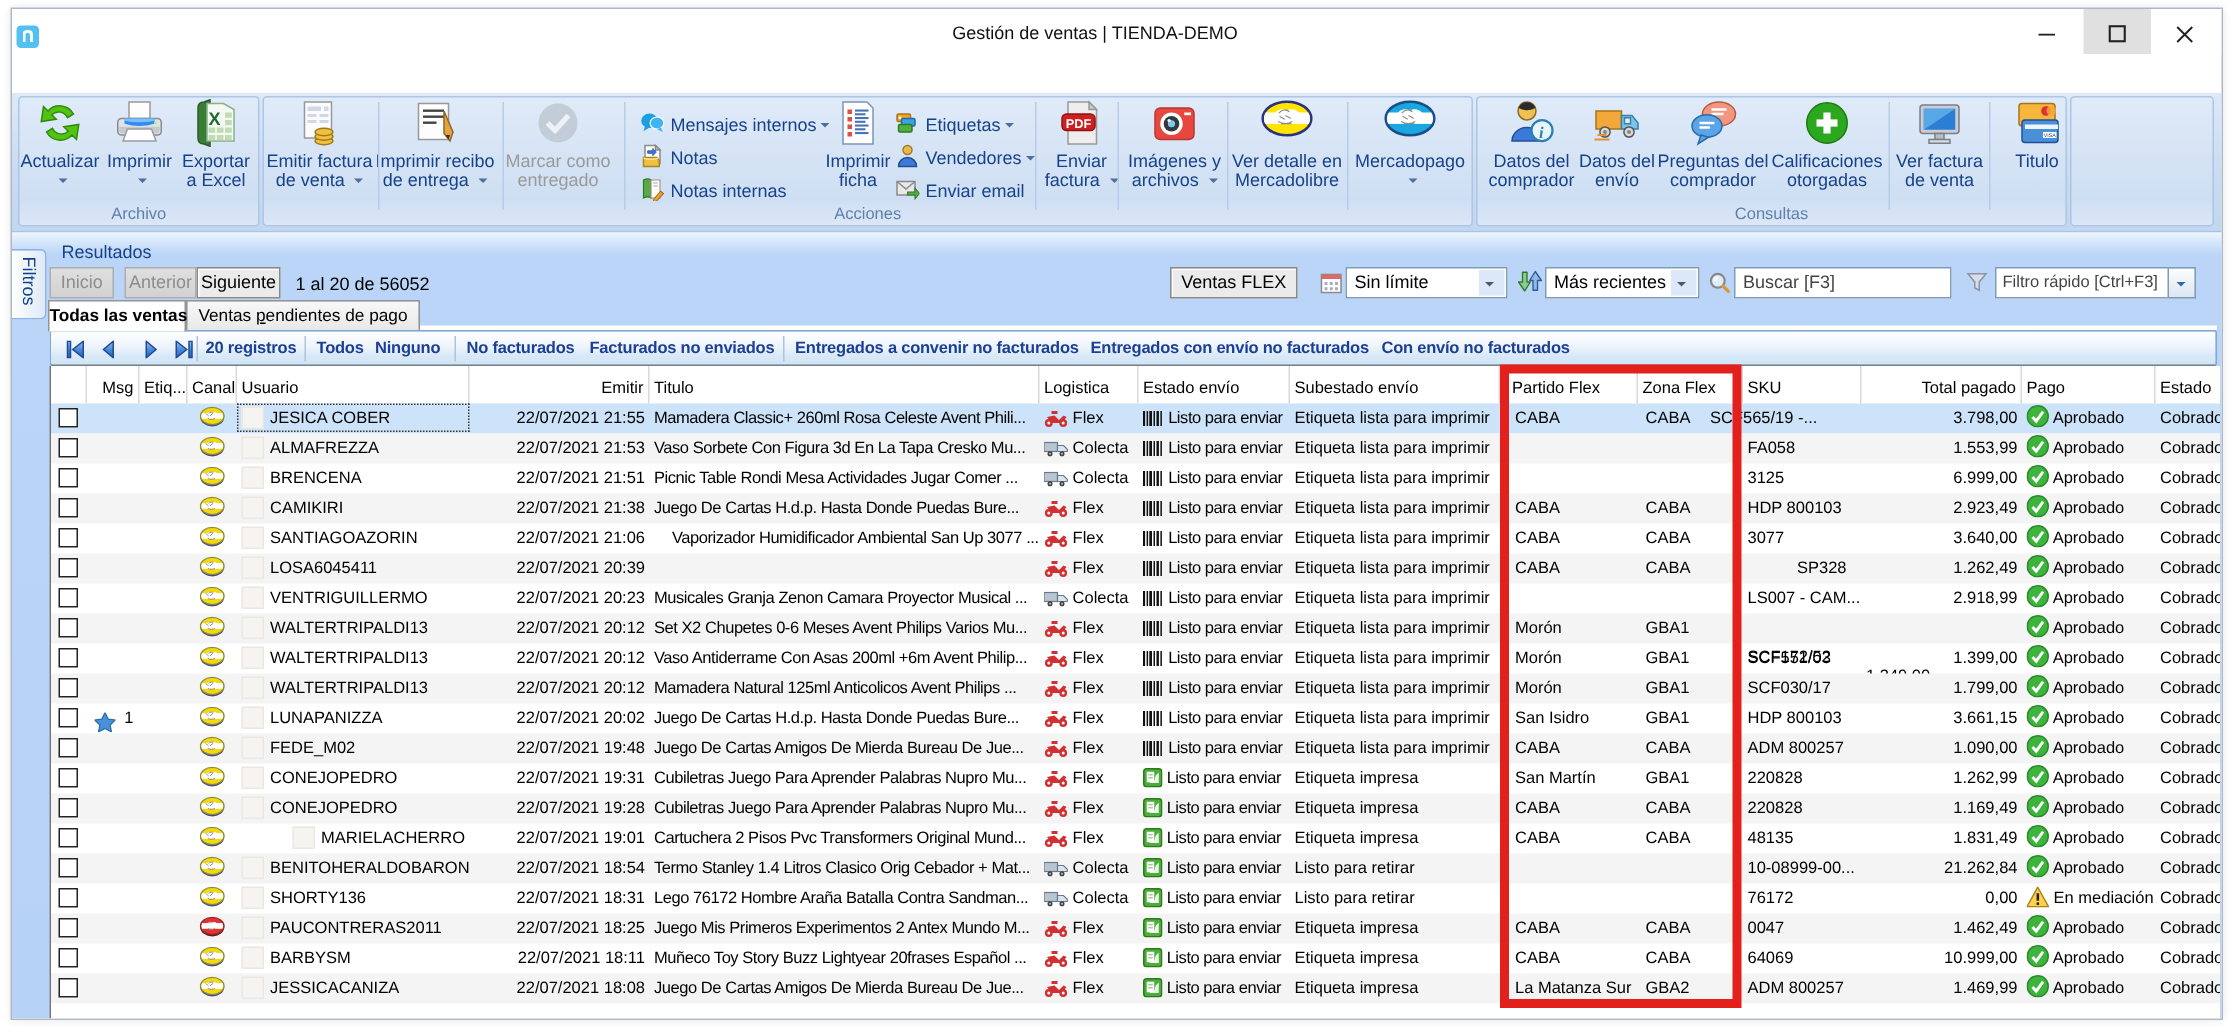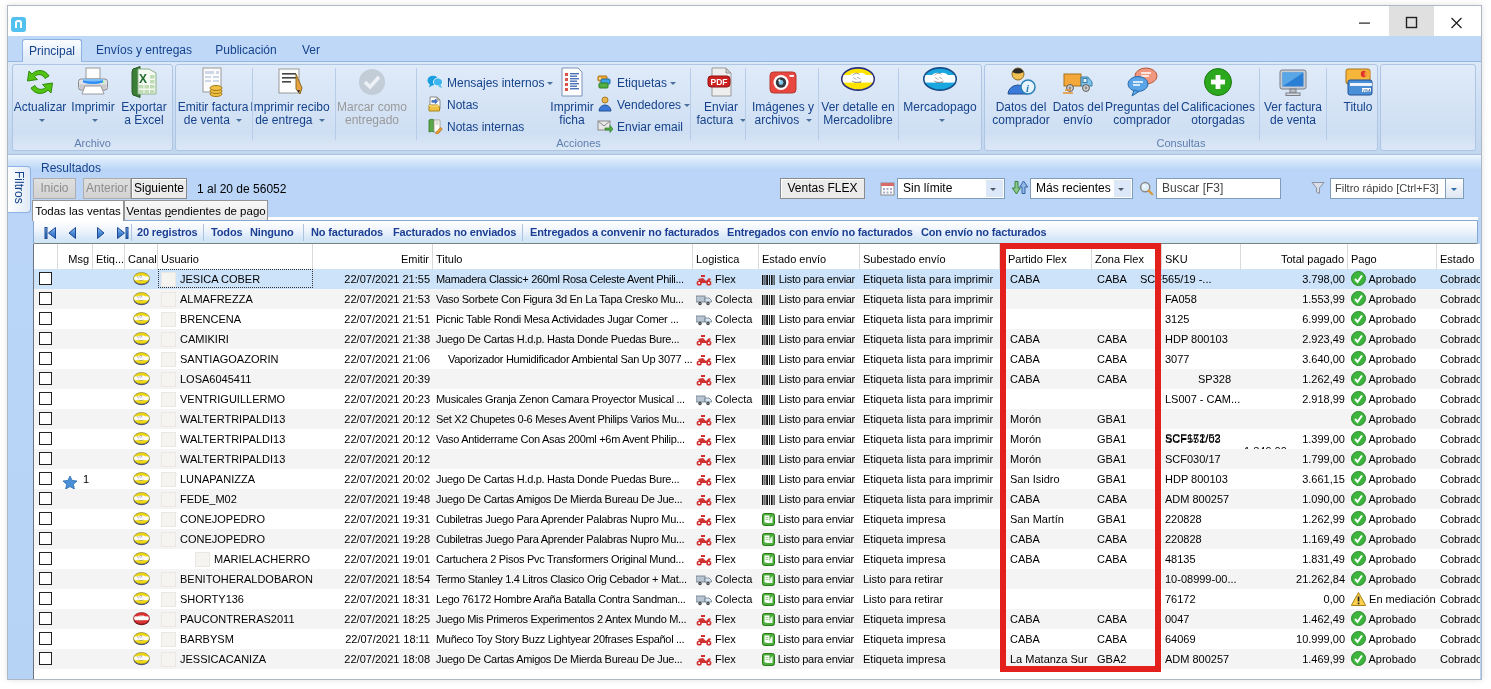--- a/index.html
+++ b/index.html
@@ -28,56 +28,51 @@
 .arr{display:inline-block;width:0;height:0;border-left:3px solid transparent;border-right:3px solid transparent;border-top:3px solid #4d6f9d;vertical-align:2px;margin-left:3px;}
 .vsep{position:absolute;top:6px;height:72px;width:1px;background:#b7cce9;}
 
 #content{position:absolute;left:0;top:149px;width:100%;height:524px;background:linear-gradient(180deg,#eef6fd 0,#d3e5fa 7px,#bad5f7 15px,#b6d2f4 100%);}
 #filtab{position:absolute;left:0px;top:11px;width:23px;height:47px;background:linear-gradient(90deg,#fdfefe,#dfeaf7);border:1px solid #8db2e3;border-left:none;border-radius:0 4px 4px 0;}
 #filtab span{position:absolute;left:4px;top:4px;writing-mode:vertical-rl;font-size:12px;color:#15428b;white-space:nowrap;}
 .btn{position:absolute;height:21px;font-size:12px;text-align:center;border:1px solid #8e8f8f;background:linear-gradient(#f4f4f4,#e2e2e2);color:#000;line-height:19px;}
 .btn.dis{background:linear-gradient(#dfdfdf,#d2d2d2);color:#8d8d8d;border-color:#aeaeae;}
 .btn.lit{background:#ebebeb;border-color:#8a8a8a;box-shadow:inset 1px 1px 0 #fff;}
 .tab2{position:absolute;top:45px;height:20px;font-size:11.5px;white-space:nowrap;color:#000;text-align:center;line-height:20px;border:1px solid #949494;border-bottom:none;background:linear-gradient(#f8f8f8,#e8e8e8);}
-.tab2.act{background:#fff;height:21px;z-index:3;}
+.tab2.act{background:#fff;height:21px;z-index:3;font-weight:bold;}
 
 #toolbar{position:absolute;left:25px;top:65px;width:1445px;height:24px;background:linear-gradient(#ffffff,#eef4fc 45%,#d8e8f8 75%,#cfe6f4);border:1px solid #84a7d3;border-bottom-color:#7a7f84;border-radius:2px;font-size:12px;}
 #gridtable{position:absolute;left:25px;top:89px;width:1447px;height:435px;background:#fff;border-left:1px solid #6f747b;overflow:hidden;}
 .tbtxt{position:absolute;top:5px;font-size:11px;font-weight:bold;letter-spacing:-.15px;color:#1b3f94;white-space:nowrap;}
 .tbsep{position:absolute;top:3px;height:17px;width:1px;background:#aec4de;}
 #ghead{position:absolute;left:0;top:0;width:1447px;height:25px;background:#fff;font-size:11px;color:#000;}
 .hc{position:absolute;top:0;height:25px;line-height:31px;white-space:nowrap;overflow:hidden;border-right:1px solid #d9d9d9;padding:0 3px;}
 .grow{position:absolute;left:0;width:1447px;height:20px;font-size:11px;color:#000;white-space:nowrap;}
 .grow.alt{background:#f4f4f4;}
 .grow.sel{background:#cde3f9;}
 .gc{position:absolute;top:0;height:20px;line-height:20px;overflow:hidden;padding:0 3px;}
 .gc svg{vertical-align:-3px;}
 .cb{position:absolute;left:5px;top:3px;width:13px;height:13px;border:1px solid #222;background:#fff;}
 #redrect{position:absolute;left:1000px;top:243px;width:161px;height:429px;border:6px solid #e3201b;z-index:9;}
 </style></head><body>
 <div id="win">
  <div id="title">
   <div id="appicon">
         <div></div>
       </div>
+  <div id="titletext">Gestión de ventas | TIENDA-DEMO</div>
   <div class="wbtn" style="right:94px;"><svg width="45" height="30">
           <rect x="17" y="16.5" width="11" height="1.2" fill="#222"></rect>
         </svg></div>
   <div class="wbtn" style="right:47px;background:#e0e0e0;"><svg width="45" height="30">
           <rect x="17.5" y="11.5" width="10" height="10" fill="none" stroke="#222" stroke-width="1.4"></rect>
         </svg></div>
   <div class="wbtn" style="right:2px;"><svg width="45" height="30">
           <path d="M17.5 12 L27.5 22 M27.5 12 L17.5 22" stroke="#222" stroke-width="1.3"></path>
         </svg></div>
- </div>
- <div id="tabrow">
-  <div class="rtab act" style="left:14px;width:60px;">Principal</div>
-  <div class="rtab" style="left:80px;width:112px;">Envíos y entregas</div>
-  <div class="rtab" style="left:198px;width:80px;">Publicación</div>
-  <div class="rtab" style="left:285px;width:36px;">Ver</div>
  </div>
  <div id="ribbon">
       <div class="rgroup" style="left:4px;width:161px;">
         <div class="glabel">Archivo</div>
       </div>
       <div class="rgroup" style="left:167px;width:807px;">
         <div class="glabel" style="text-align:center;">Acciones</div>
       </div>
       <div class="rgroup" style="left:976px;width:394px;">
         <div class="glabel">Consultas</div>
@@ -386,29 +381,29 @@
       <div class="a" style="left:1004px;top:25px;"><svg width="16" height="15" viewBox="0 0 16 15">
           <path d="M3 1.5 h3 v6.5 h2.2 L4.5 14 L.3 8 h2.7 z" fill="#8cc98c" stroke="#2a7a2a" stroke-width=".9" stroke-linejoin="round"></path>
           <path d="M13 13.5 h-3 V7 H7.8 L11.5 1 l4.2 6 h-2.7 z" fill="#92b8e8" stroke="#2a5a9a" stroke-width=".9" stroke-linejoin="round"></path>
         </svg></div>
       <div class="a" style="left:1022px;top:23px;width:103px;height:21px;background:#fff;border:1px solid #7f9db9;font-size:12px;line-height:19px;padding-left:5px;">Más recientes<span class="a" style="right:1px;top:1px;width:17px;height:17px;background:#dce8f8;"><span class="arr" style="margin:8px 0 0 4px;border-top-color:#4a5a6a;"></span></span></div>
       <div class="a" style="left:1131px;top:26px;"><svg width="15" height="15" viewBox="0 0 15 15">
           <circle cx="6.2" cy="6.2" r="4.6" fill="#ddeefa" stroke="#8a8a8a" stroke-width="1.5"></circle>
           <circle cx="5" cy="5" r="1.5" fill="#fff" opacity=".8"></circle>
           <path d="M9.6 9.6 l3.6 3.6" stroke="#d79b3a" stroke-width="2.2" stroke-linecap="round"></path>
         </svg></div>
-      <div class="a" style="left:1148px;top:23px;width:125px;height:21px;background:#fff;border:1px solid #7f9db9;font-size:12px;line-height:19px;padding-left:5px;color:#444;">Buscar [F3]</div>
+      <div class="a" style="left:1148px;top:23px;width:145px;height:21px;background:#fff;border:1px solid #7f9db9;font-size:12px;line-height:19px;padding-left:5px;color:#444;">Buscar [F3]</div>
       <div class="a" style="left:1303px;top:26px;"><svg width="14" height="14" viewBox="0 0 14 14">
           <path d="M1 1.5 h12 l-4.5 5.5 v5.5 l-3 -1.5 V7 z" fill="#d8dde8" stroke="#8a92a3"></path>
         </svg></div>
       <div class="a" style="left:1322px;top:23px;width:116px;height:21px;background:#fff;border:1px solid #7f9db9;font-size:11px;line-height:19px;padding-left:4px;color:#444;white-space:nowrap;overflow:hidden;">Filtro rápido [Ctrl+F3]</div>
       <div class="a" style="left:1438px;top:23px;width:18px;height:21px;background:linear-gradient(#fdfdfd,#dde6f2);border:1px solid #7f9db9;border-left:none;"><span class="arr" style="margin:9px 0 0 5px;border-top-color:#2a6bac;"></span></div>
       <div class="a" style="left:25px;top:62px;width:1445px;height:3px;background:#fdfdfe;"></div>
       <div class="tab2 act" style="left:24px;width:92px;">Todas las ventas</div>
-      <div class="tab2" style="left:116px;width:144px;">Ventas <span style="text-decoration:underline;">p</span>endientes de pago</div>
+      <div class="tab2" style="left:116px;width:156px;">Ventas <span style="text-decoration:underline;">p</span>endientes de pago</div>
       <div id="toolbar">
         <span class="a" style="left:10px;top:6px;"><svg width="13" height="12" viewBox="0 0 13 12">
             <defs>
               <linearGradient id="ng" x1="0" y1="0" x2="0" y2="1">
                 <stop offset="0" stop-color="#9cc4ee"></stop>
                 <stop offset=".5" stop-color="#4a8ad8"></stop>
                 <stop offset="1" stop-color="#2a62b8"></stop>
               </linearGradient>
             </defs>
             <rect x="1" y="0.5" width="2" height="11" fill="url(#ng)" stroke="#1e4a94" stroke-width="1"></rect>
@@ -950,20 +945,21 @@
                 <ellipse cx="8.5" cy="7.4" rx="7.9" ry="5.9" fill="#4a4a8a"></ellipse>
                 <ellipse cx="8.5" cy="6.3" rx="7.9" ry="5.7" fill="#f2d90e" stroke="#8a8a3a" stroke-width=".8"></ellipse>
                 <g clip-path="url(#cmy)">
                   <rect x="0" y="4.4" width="17" height="3.8" fill="#fff"></rect>
                   <path d="M5 4.6 a3 2.4 0 0 1 3.5 -.8 a3 2.4 0 0 1 3.5 .8 l-1.5 2 h-4 z" fill="#fff"></path>
                   <path d="M6 4.8 c1 -1.2 2.4 -1.4 3.4 -.5 m-3.9 3.6 c1.5 .9 3.5 .9 4.8 0 m-6.3 -3.3 l2 1.6 m3 -1.6 l-2 1.6" stroke="#8a8a8a" stroke-width=".6" fill="none"></path>
                 </g>
               </svg></span></div>
           <div class="gc" style="left:124px;width:155px;"><span style="position:relative;display:inline-block;width:15px;height:15px;background:#f6f4f0;border:1px solid #ebe8e3;vertical-align:-4px;margin-right:4px;"></span>WALTERTRIPALDI13</div>
           <div class="gc" style="left:279px;width:120px;text-align:right;">22/07/2021 20:12</div>
+          <div class="gc" style="left:399px;width:260px;"><span style="letter-spacing:-.3px">Mamadera Natural 125ml Anticolicos Avent Philips ...</span></div>
           <div class="gc" style="left:659px;width:66px;"><svg width="16" height="11" viewBox="0 0 16 11">
               <g fill="#d03030">
                 <circle cx="3.2" cy="8" r="2.6"></circle>
                 <circle cx="12.8" cy="8" r="2.6"></circle>
                 <path d="M2 4 l5 -1 3 3 3 -3 2 1 -3 4 h-7 z"></path>
                 <rect x="5" y="0" width="4" height="2"></rect>
               </g>
               <g fill="#fff">
                 <circle cx="3.2" cy="8" r="1"></circle>
                 <circle cx="12.8" cy="8" r="1"></circle>

